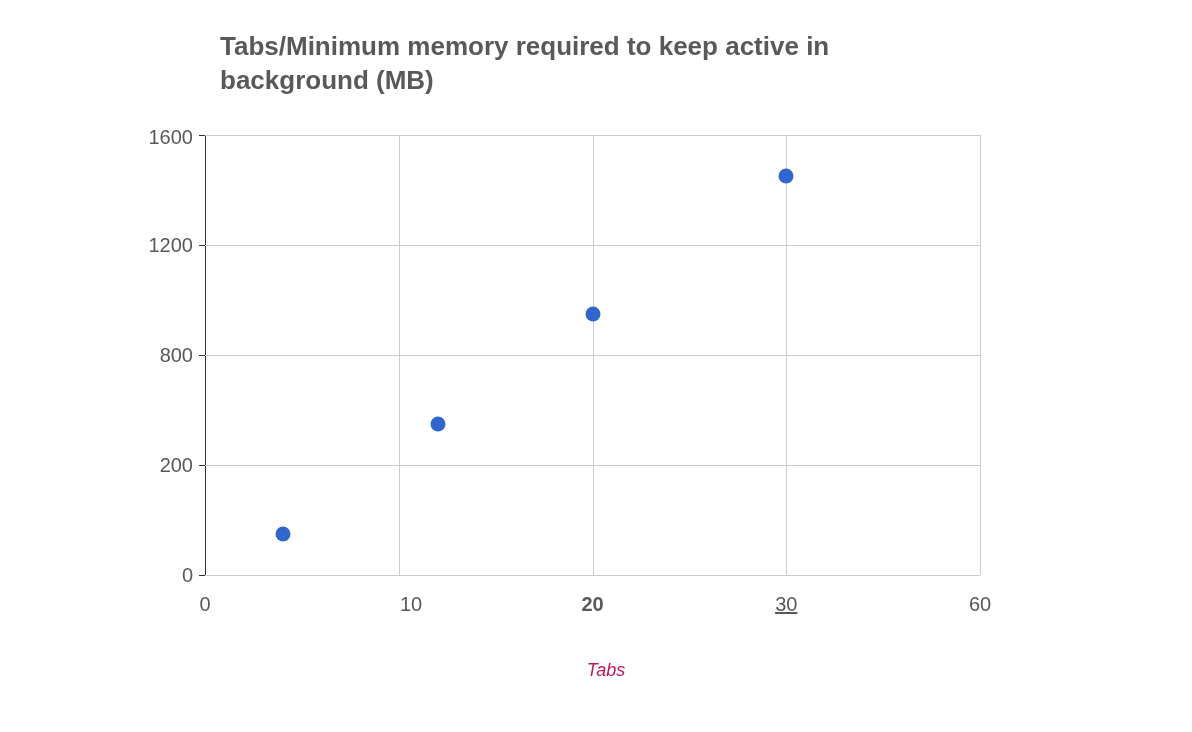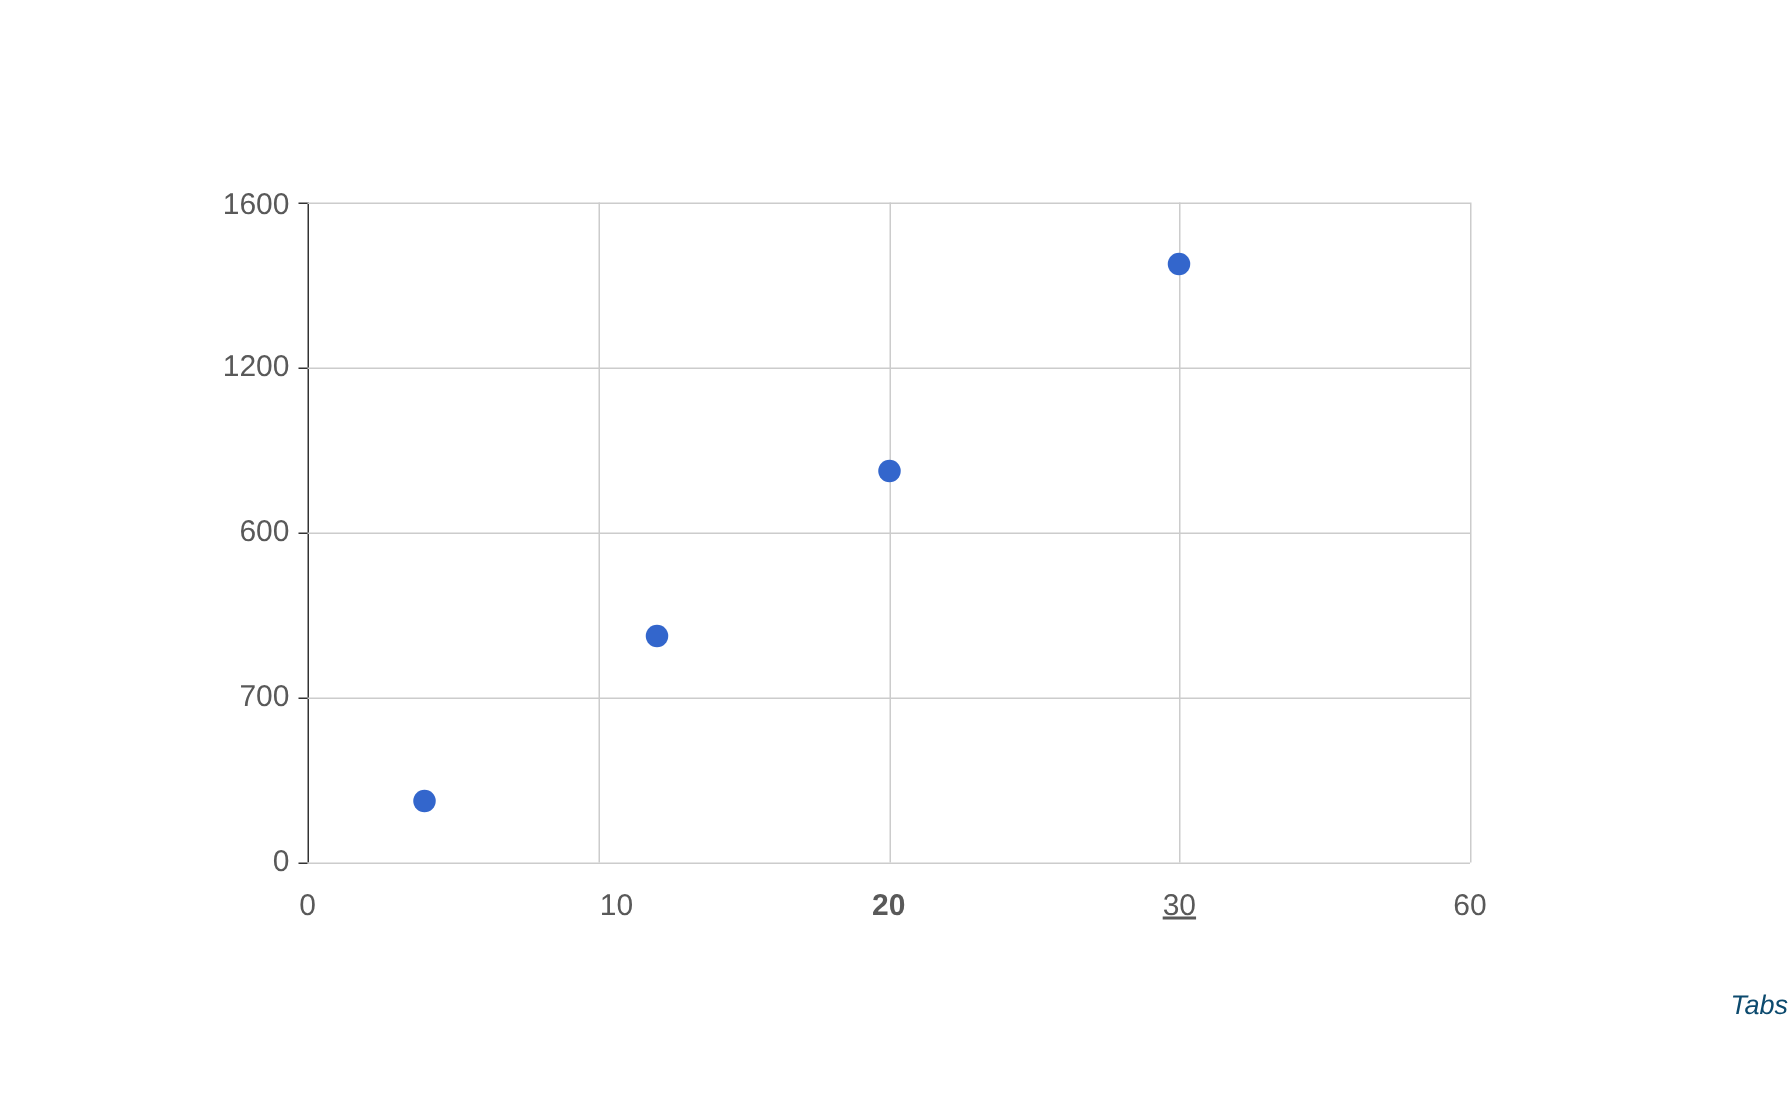--- a/index.html
+++ b/index.html
@@ -25,24 +25,24 @@
       font-size: 26px;
       font-weight: bold;
       color: #595959;
       line-height: 1.3;
     }
     .xlabel {
       position: absolute;
       left: 0;
       top: 660px;
       width: 1192px;
-      text-align: right;
+      text-align: center;
       font-size: 18px;
       font-style: italic;
-      color: #0c4a6e;
+      color: #be185d;
     }
     .xlabel-inner { display:inline-block; margin-left: 20px;}
     .plot-area {
       position: absolute;
       left: 205px;
       top: 135px;
       width: 775px;
       height: 440px;
     }
     .grid-v {
@@ -98,43 +98,44 @@
       height: 15px;
       border-radius: 50%;
       background: #3366cc;
       transform: translate(-50%, -50%);
     }
   </style>
 </head>
 <body>
 
 <div class="chart-container">
+  <div class="chart-title">Tabs/Minimum memory required to keep active in background (MB)</div>
 
   <div class="xlabel"><span class="xlabel-inner">Tabs</span></div>
 
   <div class="plot-area" id="plot">
       <div class="axis-left"></div>
       <div class="x-tick" style="left: 0px;">0</div>
       <div class="grid-v" style="left: 193.75px;"></div>
       <div class="x-tick" style="left: 206px;">10</div>
       <div class="grid-v" style="left: 387.5px;"></div>
       <div class="x-tick" style="left: 387.5px; font-weight: bold;">20</div>
       <div class="grid-v" style="left: 581.25px;"></div>
       <div class="x-tick" style="left: 581.25px; text-decoration: underline;">30</div>
       <div class="grid-v" style="left: 775px;"></div>
       <div class="x-tick" style="left: 775px;">60</div>
       <div class="grid-h" style="top: 440px;"></div>
       <div class="y-tick-mark" style="top: 440px;"></div>
       <div class="y-tick" style="top: 440px;">0</div>
       <div class="grid-h" style="top: 330px;"></div>
       <div class="y-tick-mark" style="top: 330px;"></div>
-      <div class="y-tick" style="top: 330px;">700</div>
+      <div class="y-tick" style="top: 330px;">200</div>
       <div class="grid-h" style="top: 220px;"></div>
       <div class="y-tick-mark" style="top: 220px;"></div>
-      <div class="y-tick" style="top: 220px;">600</div>
+      <div class="y-tick" style="top: 220px;">800</div>
       <div class="grid-h" style="top: 110px;"></div>
       <div class="y-tick-mark" style="top: 110px;"></div>
       <div class="y-tick" style="top: 110px;">1200</div>
       <div class="grid-h" style="top: 0px;"></div>
       <div class="y-tick-mark" style="top: 0px;"></div>
       <div class="y-tick" style="top: 2px;">1600</div>
       <div class="point" style="left: 77.5px; top: 398.75px; background: rgb(51, 102, 204);"></div>
       <div class="point" style="left: 232.5px; top: 288.75px; background: rgb(51, 102, 204);"></div>
       <div class="point" style="left: 387.5px; top: 178.75px; background: rgb(51, 102, 204);"></div>
       <div class="point" style="left: 581.25px; top: 41.25px; background: rgb(51, 102, 204);"></div>

